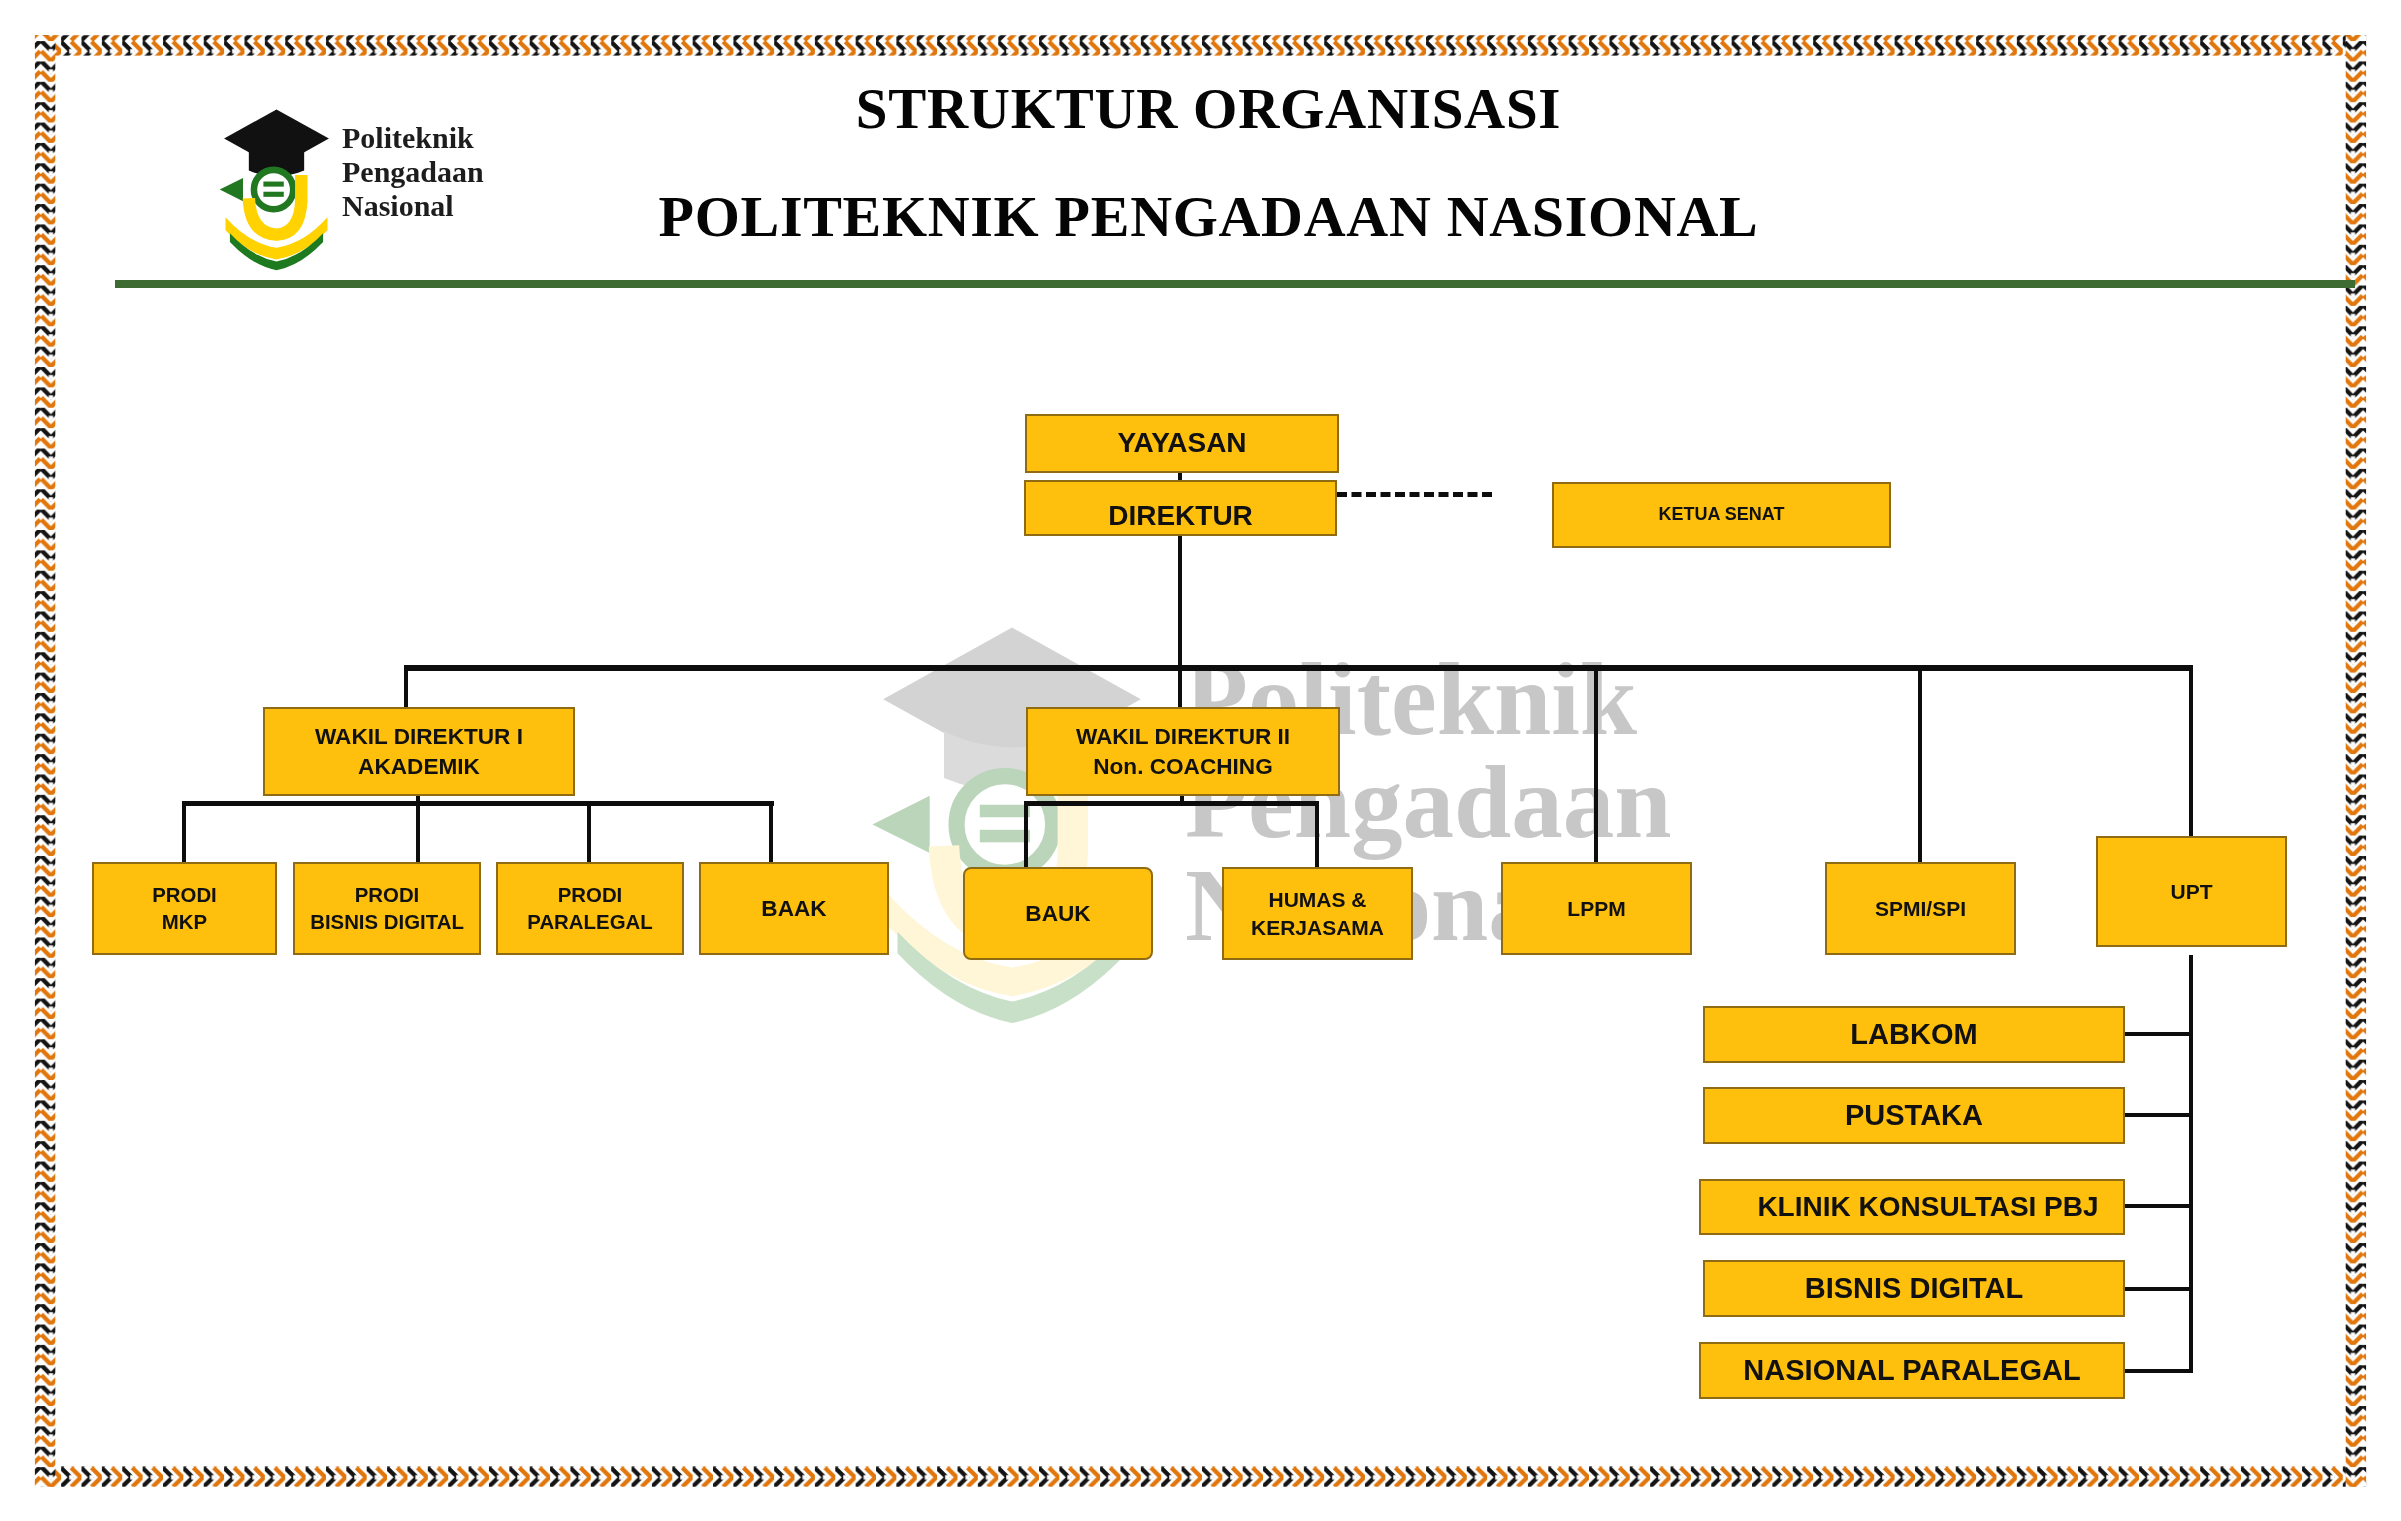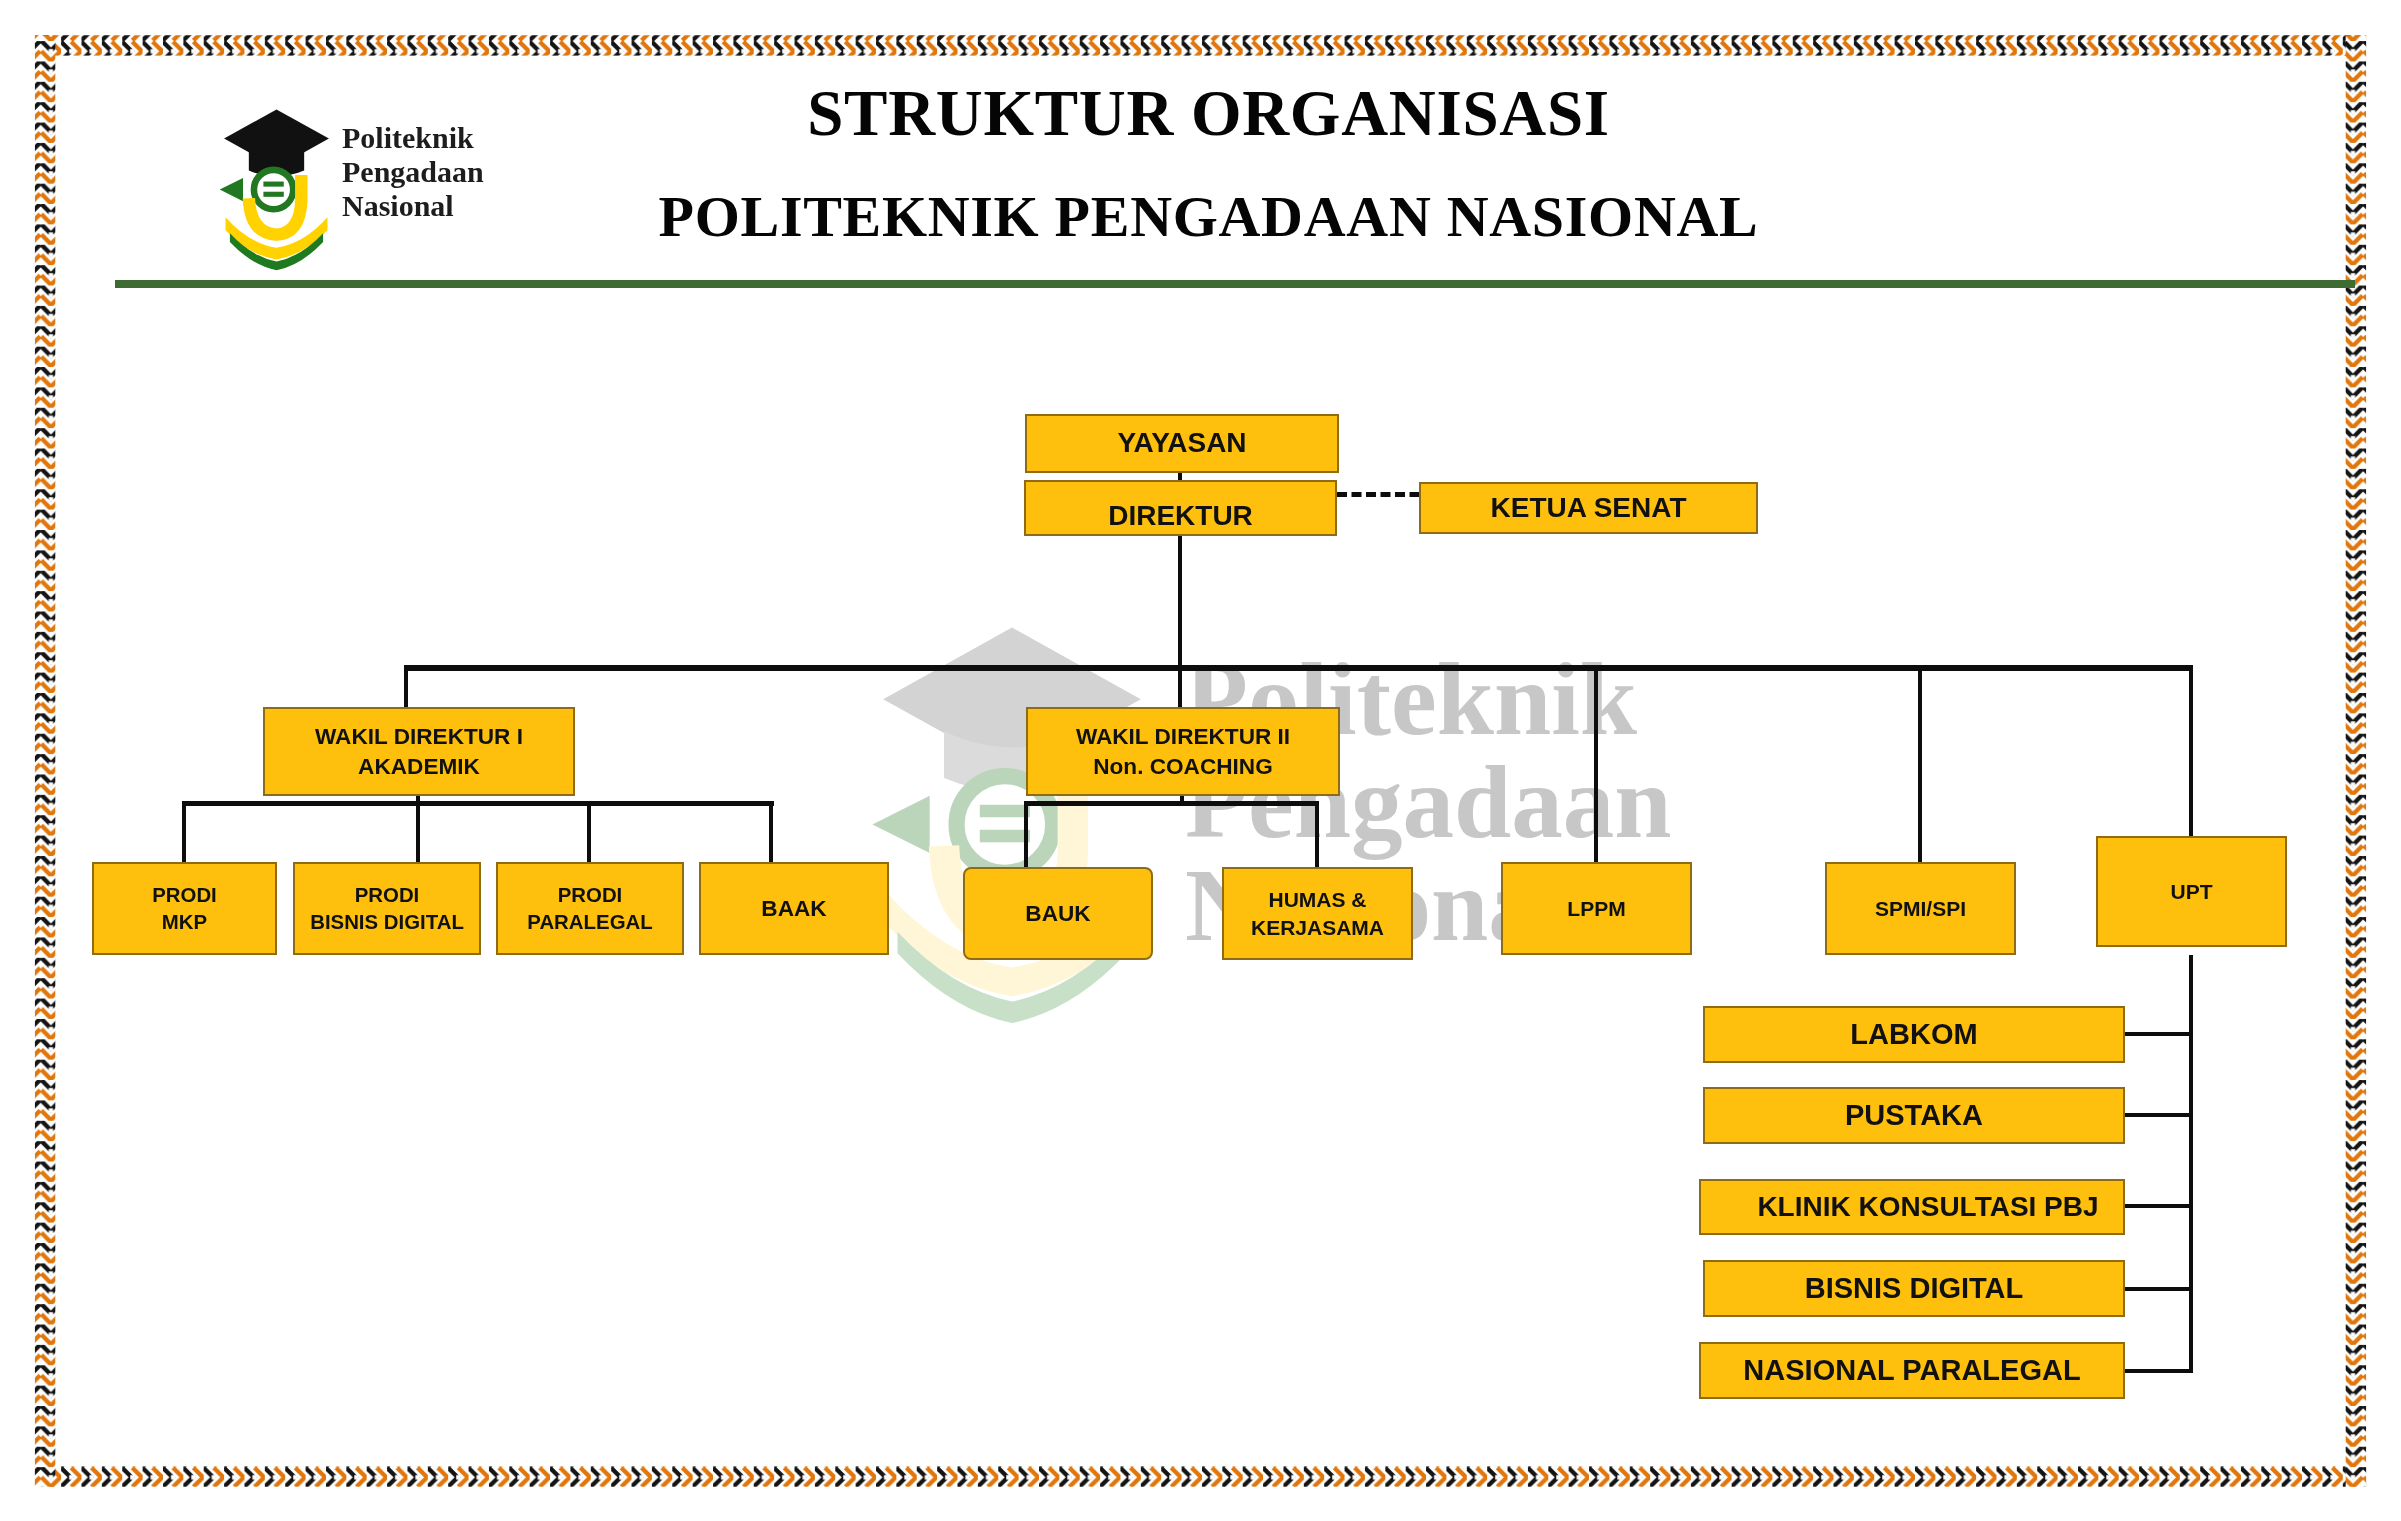--- a/index.html
+++ b/index.html
@@ -10,21 +10,21 @@
   
   #frame-svg{position:absolute;left:0;top:0;width:2401px;height:1522px;z-index:3;pointer-events:none;}
   
   .logo-svg{position:absolute;left:202px;top:108px;width:149px;height:166px;z-index:4;}
   .logo-text{
     position:absolute;left:342px;top:121px;z-index:4;
     font-family:"Liberation Serif",serif;font-weight:bold;font-size:30px;line-height:34px;color:#1d1d1d;
   }
   .titles{position:absolute;left:619px;top:0;width:1179px;text-align:center;z-index:4;
     font-family:"Liberation Serif",serif;font-weight:bold;color:#050505;}
-  .title1{position:absolute;left:0;top:76px;width:100%;font-size:65px;letter-spacing:0.7px;}
+  .title1{position:absolute;left:0;top:76px;width:100%;font-size:57px;letter-spacing:0.7px;}
   .title2{position:absolute;left:0;top:183px;width:100%;font-size:58px;letter-spacing:0.7px;}
   .green-rule{position:absolute;left:115px;top:280px;width:2240px;height:8px;background:#3E6B32;z-index:4;}
   
   .wm-logo{position:absolute;left:830px;top:624px;width:364px;height:408px;opacity:.30;z-index:0;}
   .wm-text{
     position:absolute;left:1185px;top:648px;z-index:0;
     font-family:"Liberation Serif",serif;font-weight:bold;font-size:103px;line-height:103px;color:#c7c7c7;
     white-space:nowrap;
   }
   
@@ -128,21 +128,21 @@
   <div class="hline" style="left:2125px;top:1204px;width:68px;height:4.4px;"></div>
   <div class="hline" style="left:2125px;top:1287px;width:68px;height:4.4px;"></div>
   <div class="hline" style="left:2125px;top:1369px;width:68px;height:4.4px;"></div>
 
   <div class="box" style="left:1025px;top:370px;width:314px;height:59px;font-size:28px;margin-top:44px;">
     <span>YAYASAN</span>
   </div>
   <div class="box" style="left:1024px;top:480px;width:313px;height:56px;font-size:28px;justify-content:flex-end;">
     <span>DIREKTUR</span>
   </div>
-  <div class="box" style="left:1419px;top:482px;width:339px;height:52px;font-size:28px;">
+  <div class="box" style="left:1552px;top:482px;width:339px;height:66px;font-size:18px;">
     <span>KETUA SENAT</span>
   </div>
 
   <div class="box" style="left:263px;top:707px;width:312px;height:89px;font-size:22.6px;">
     <span>WAKIL DIREKTUR I</span>
     <span>AKADEMIK</span>
   </div>
   <div class="box" style="left:1026px;top:707px;width:314px;height:89px;font-size:22.6px;">
     <span>WAKIL DIREKTUR II</span>
     <span>Non. COACHING</span>

